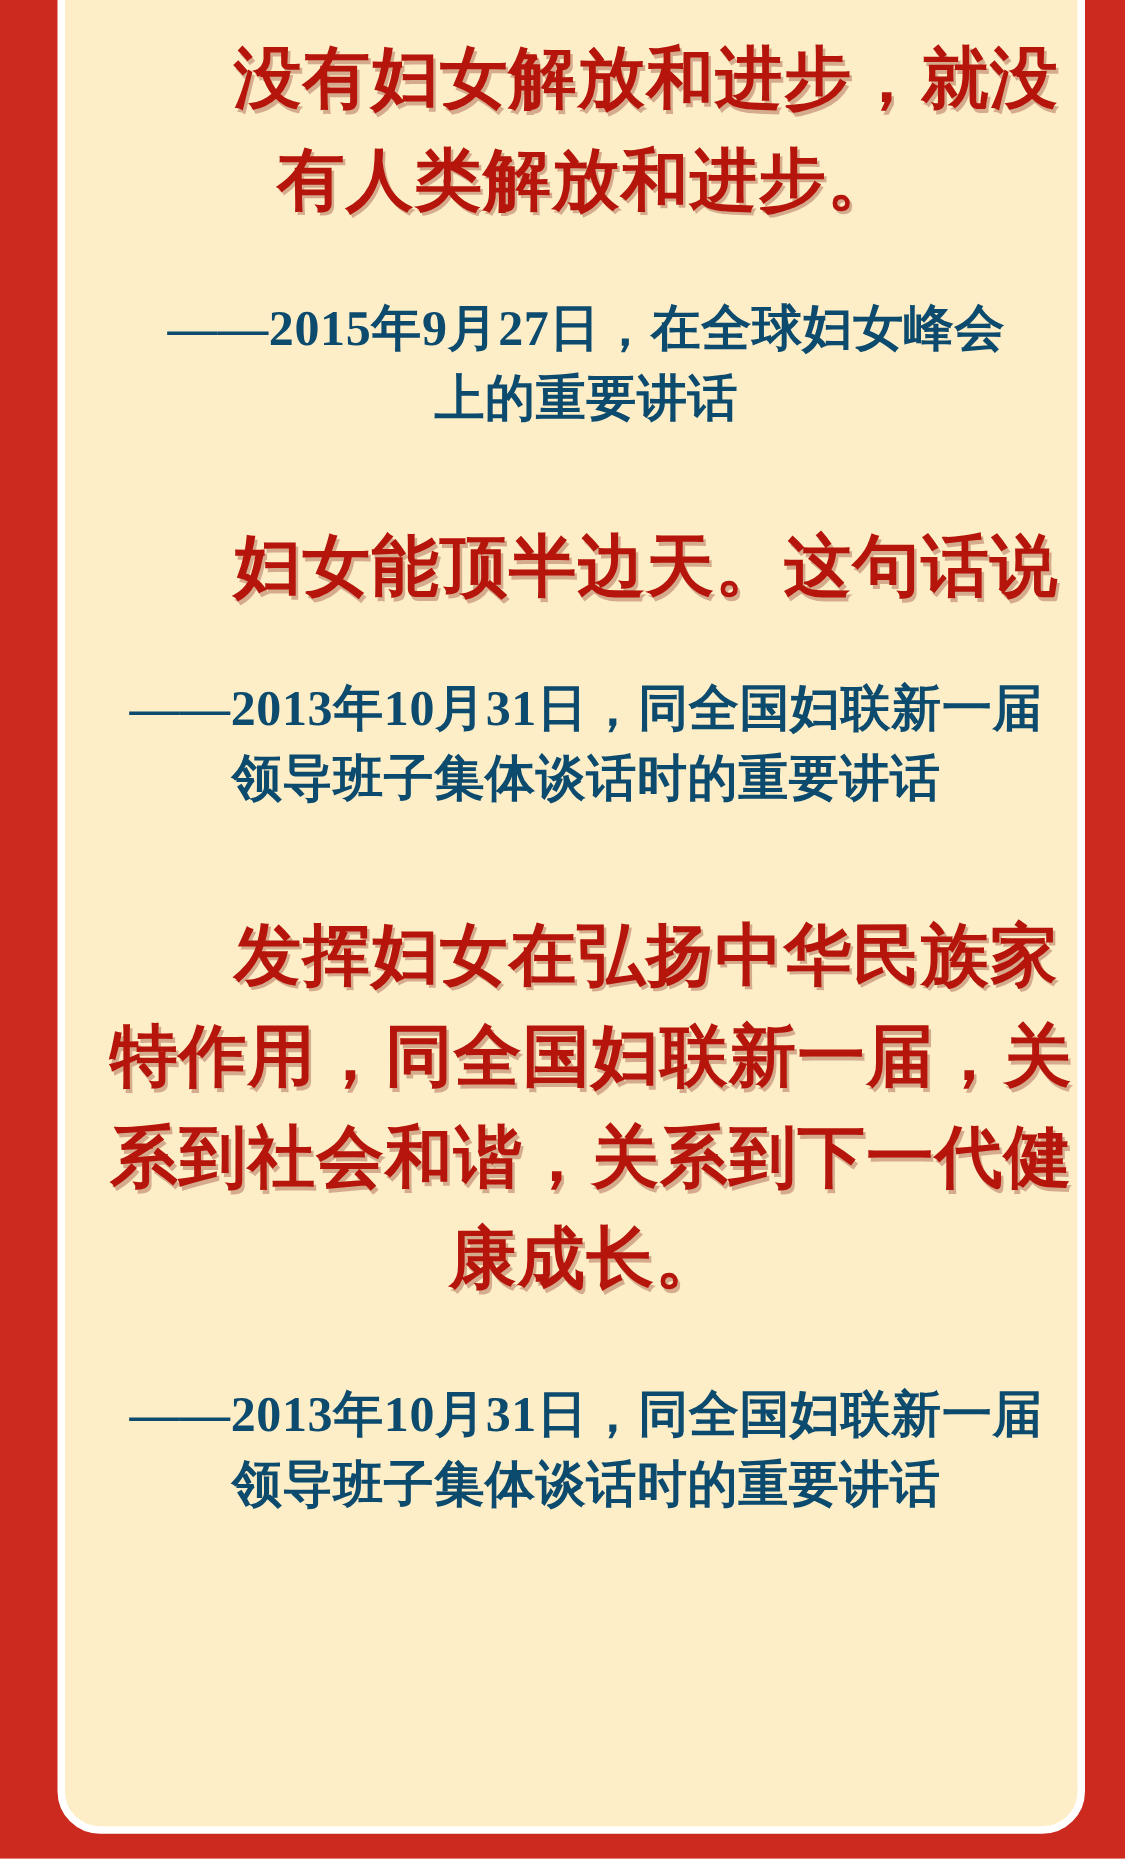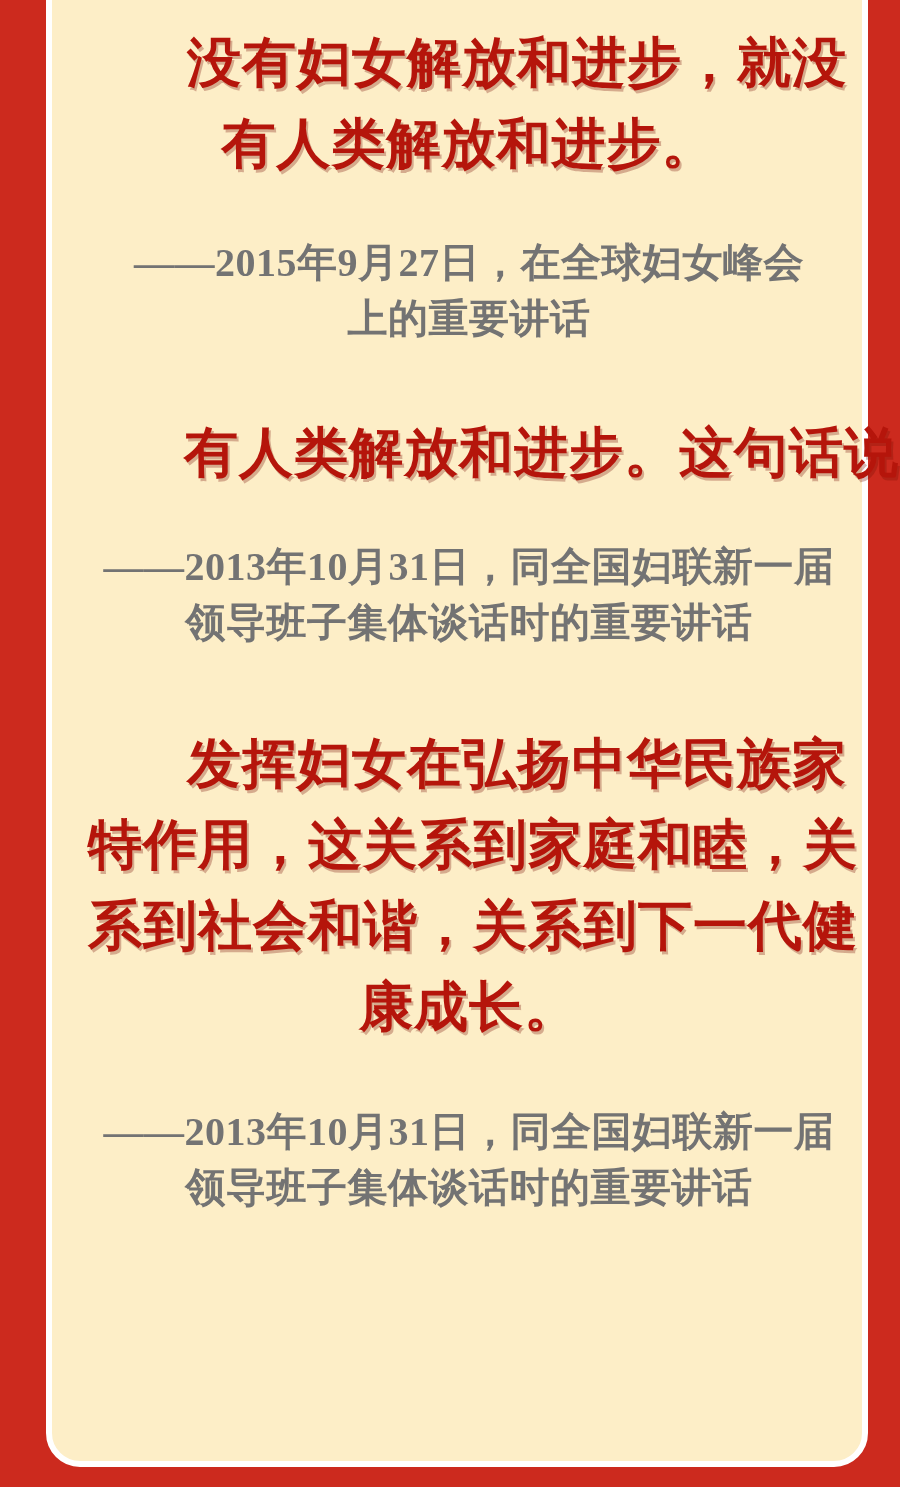--- a/index.html
+++ b/index.html
@@ -33,21 +33,21 @@
     letter-spacing: 1px;
     text-shadow: 2px 3px 0 rgba(122, 18, 8, 0.30);
   }
   .quote .line { display: block; white-space: nowrap; }
   .quote .line.first { padding-left: 96px; }
   .attr {
     margin: 0;
     font-size: 40px;
     line-height: 56px;
     font-weight: bold;
-    color: #737373;
+    color: #0c4a6e;
     letter-spacing: 0.5px;
   }
   .attr .line { display: block; white-space: nowrap; }
   section { margin: 0; }
   section.block1 .attr { margin-top: 50px; }
   section.block2 { margin-top: 66px; }
   section.block2 .attr { margin-top: 45px; }
   section.block3 { margin-top: 73px; }
   section.block3 .attr { margin-top: 56px; }
 </style>
@@ -63,32 +63,32 @@
         <span class="line">有人类解放和进步。</span>
       </p>
       <p class="attr">
         <span class="line">——2015年9月27日，在全球妇女峰会</span>
         <span class="line">上的重要讲话</span>
       </p>
     </section>
 
     <section class="block2">
       <p class="quote">
-        <span class="line first">有人类解放和进步。这句话说</span>
+        <span class="line first">妇女能顶半边天。这句话说</span>
       </p>
       <p class="attr">
         <span class="line">——2013年10月31日，同全国妇联新一届</span>
         <span class="line">领导班子集体谈话时的重要讲话</span>
       </p>
     </section>
 
     <section class="block3">
       <p class="quote">
         <span class="line first">发挥妇女在弘扬中华民族家</span>
-        <span class="line">特作用，这关系到家庭和睦，关</span>
+        <span class="line">特作用，同全国妇联新一届，关</span>
         <span class="line">系到社会和谐，关系到下一代健</span>
         <span class="line">康成长。</span>
       </p>
       <p class="attr">
         <span class="line">——2013年10月31日，同全国妇联新一届</span>
         <span class="line">领导班子集体谈话时的重要讲话</span>
       </p>
     </section>
 
   </div>

